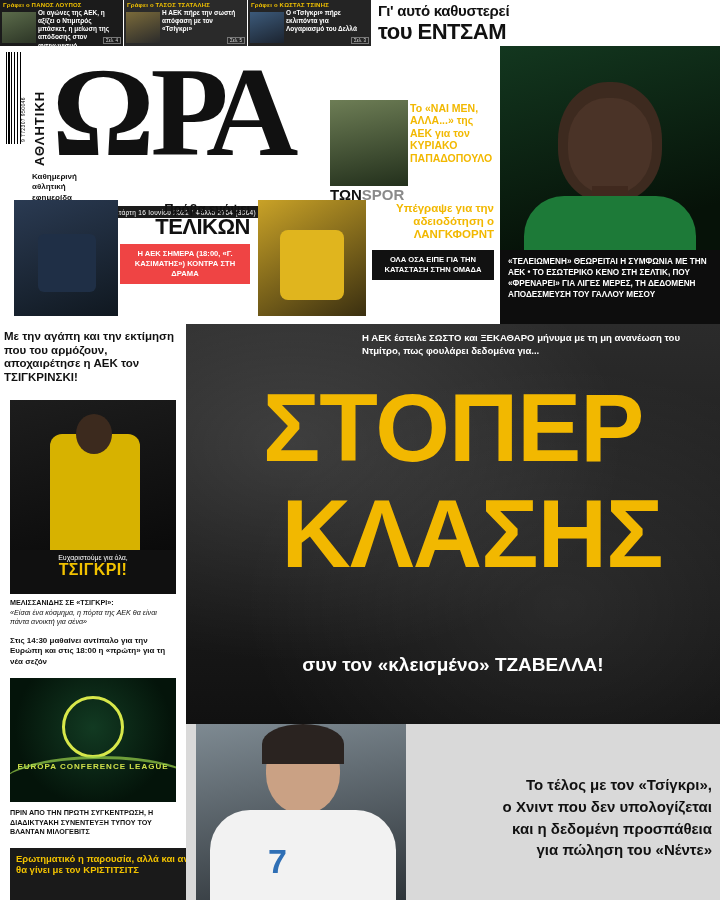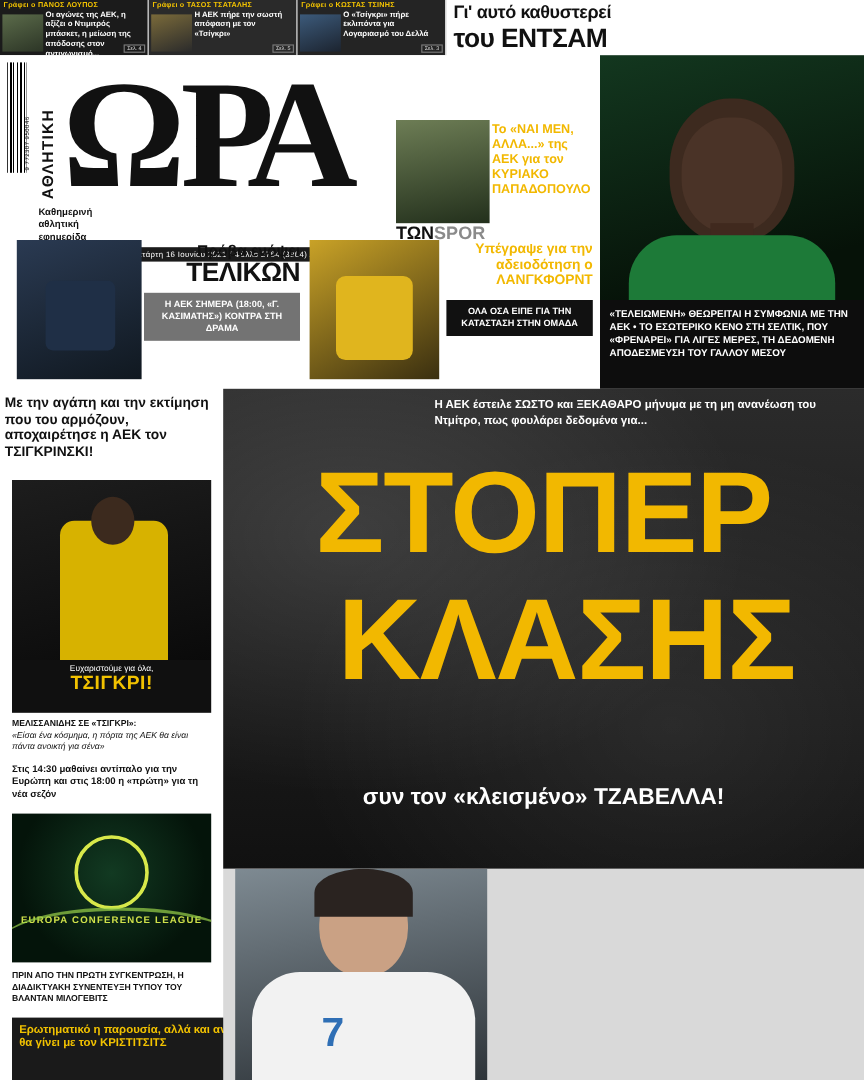--- a/index.html
+++ b/index.html
@@ -56,21 +56,21 @@
   .hero-tr .neck { position:absolute; left:92px; top:140px; width:36px; height:24px; background:#40291e; }
   .tr-cap { position:absolute; left:500px; top:250px; width:220px; height:74px; background:#0d0d0d; color:#fff; font-size:8.2px; line-height:1.35; font-weight:bold; padding:6px 8px; }
 
   
   .r2 { position:absolute; left:0; top:196px; width:500px; height:128px; }
   .r2a { position:absolute; left:14px; top:4px; width:104px; height:116px; background:linear-gradient(160deg,#2a3a52,#101820); }
   .r2a .kit { position:absolute; left:24px; top:34px; width:58px; height:58px; background:#1f2f46; border-radius:6px; }
   .r2txt { position:absolute; left:120px; top:6px; width:130px; }
   .r2txt .l1 { font-size:13px; font-weight:bold; color:#111; line-height:1.05; text-align:right; }
   .r2txt .l2 { font-size:22px; font-weight:bold; color:#111; letter-spacing:-.5px; line-height:1; text-align:right; }
-  .r2txt .box { margin-top:6px; background:#737373; color:#fff; font-size:7.6px; line-height:1.35; padding:5px 6px; font-weight:bold; text-align:center; }
+  .r2txt .box { margin-top:6px; background:#ef4444; color:#fff; font-size:7.6px; line-height:1.35; padding:5px 6px; font-weight:bold; text-align:center; }
   .r2b { position:absolute; left:258px; top:4px; width:108px; height:116px; background:linear-gradient(150deg,#c9a227,#3a2f10); }
   .r2b .jersey { position:absolute; left:22px; top:30px; width:64px; height:70px; background:#e0b51e; border-radius:8px; }
   .r2ctxt { position:absolute; left:372px; top:6px; width:122px; }
   .r2ctxt .l1 { font-size:11.5px; font-weight:bold; color:#f2b800; line-height:1.15; text-align:right; }
   .r2ctxt .box { margin-top:8px; background:#111; color:#fff; font-size:7.6px; line-height:1.35; padding:5px 6px; font-weight:bold; text-align:center; }
 
   
   .leftcol { position:absolute; left:0; top:324px; width:186px; height:576px; background:#fff; }
   .lc-head { padding:6px 8px 2px 4px; font-size:11.5px; font-weight:bold; color:#111; line-height:1.18; }
   .lc-photo { position:absolute; left:10px; top:76px; width:166px; height:150px; background:linear-gradient(165deg,#1d1d1d,#0a0a0a); overflow:hidden; }
@@ -219,15 +219,21 @@
     <div class="sub">συν τον «κλεισμένο» ΤΖΑΒΕΛΛΑ!</div>
   </div>
 
   <div class="bottom">
     <div class="photo">
       <div class="head"></div>
       <div class="hair"></div>
       <div class="shirt"></div>
       <div class="num">7</div>
     </div>
+    <div class="txt">
+      <div>Το τέλος με τον «Τσίγκρι»,</div>
+      <div>ο Χνιντ που δεν υπολογίζεται</div>
+      <div>και η δεδομένη προσπάθεια</div>
+      <div>για πώληση του «Νέντε»</div>
+    </div>
   </div>
 
 </div>
 
 </body></html>

